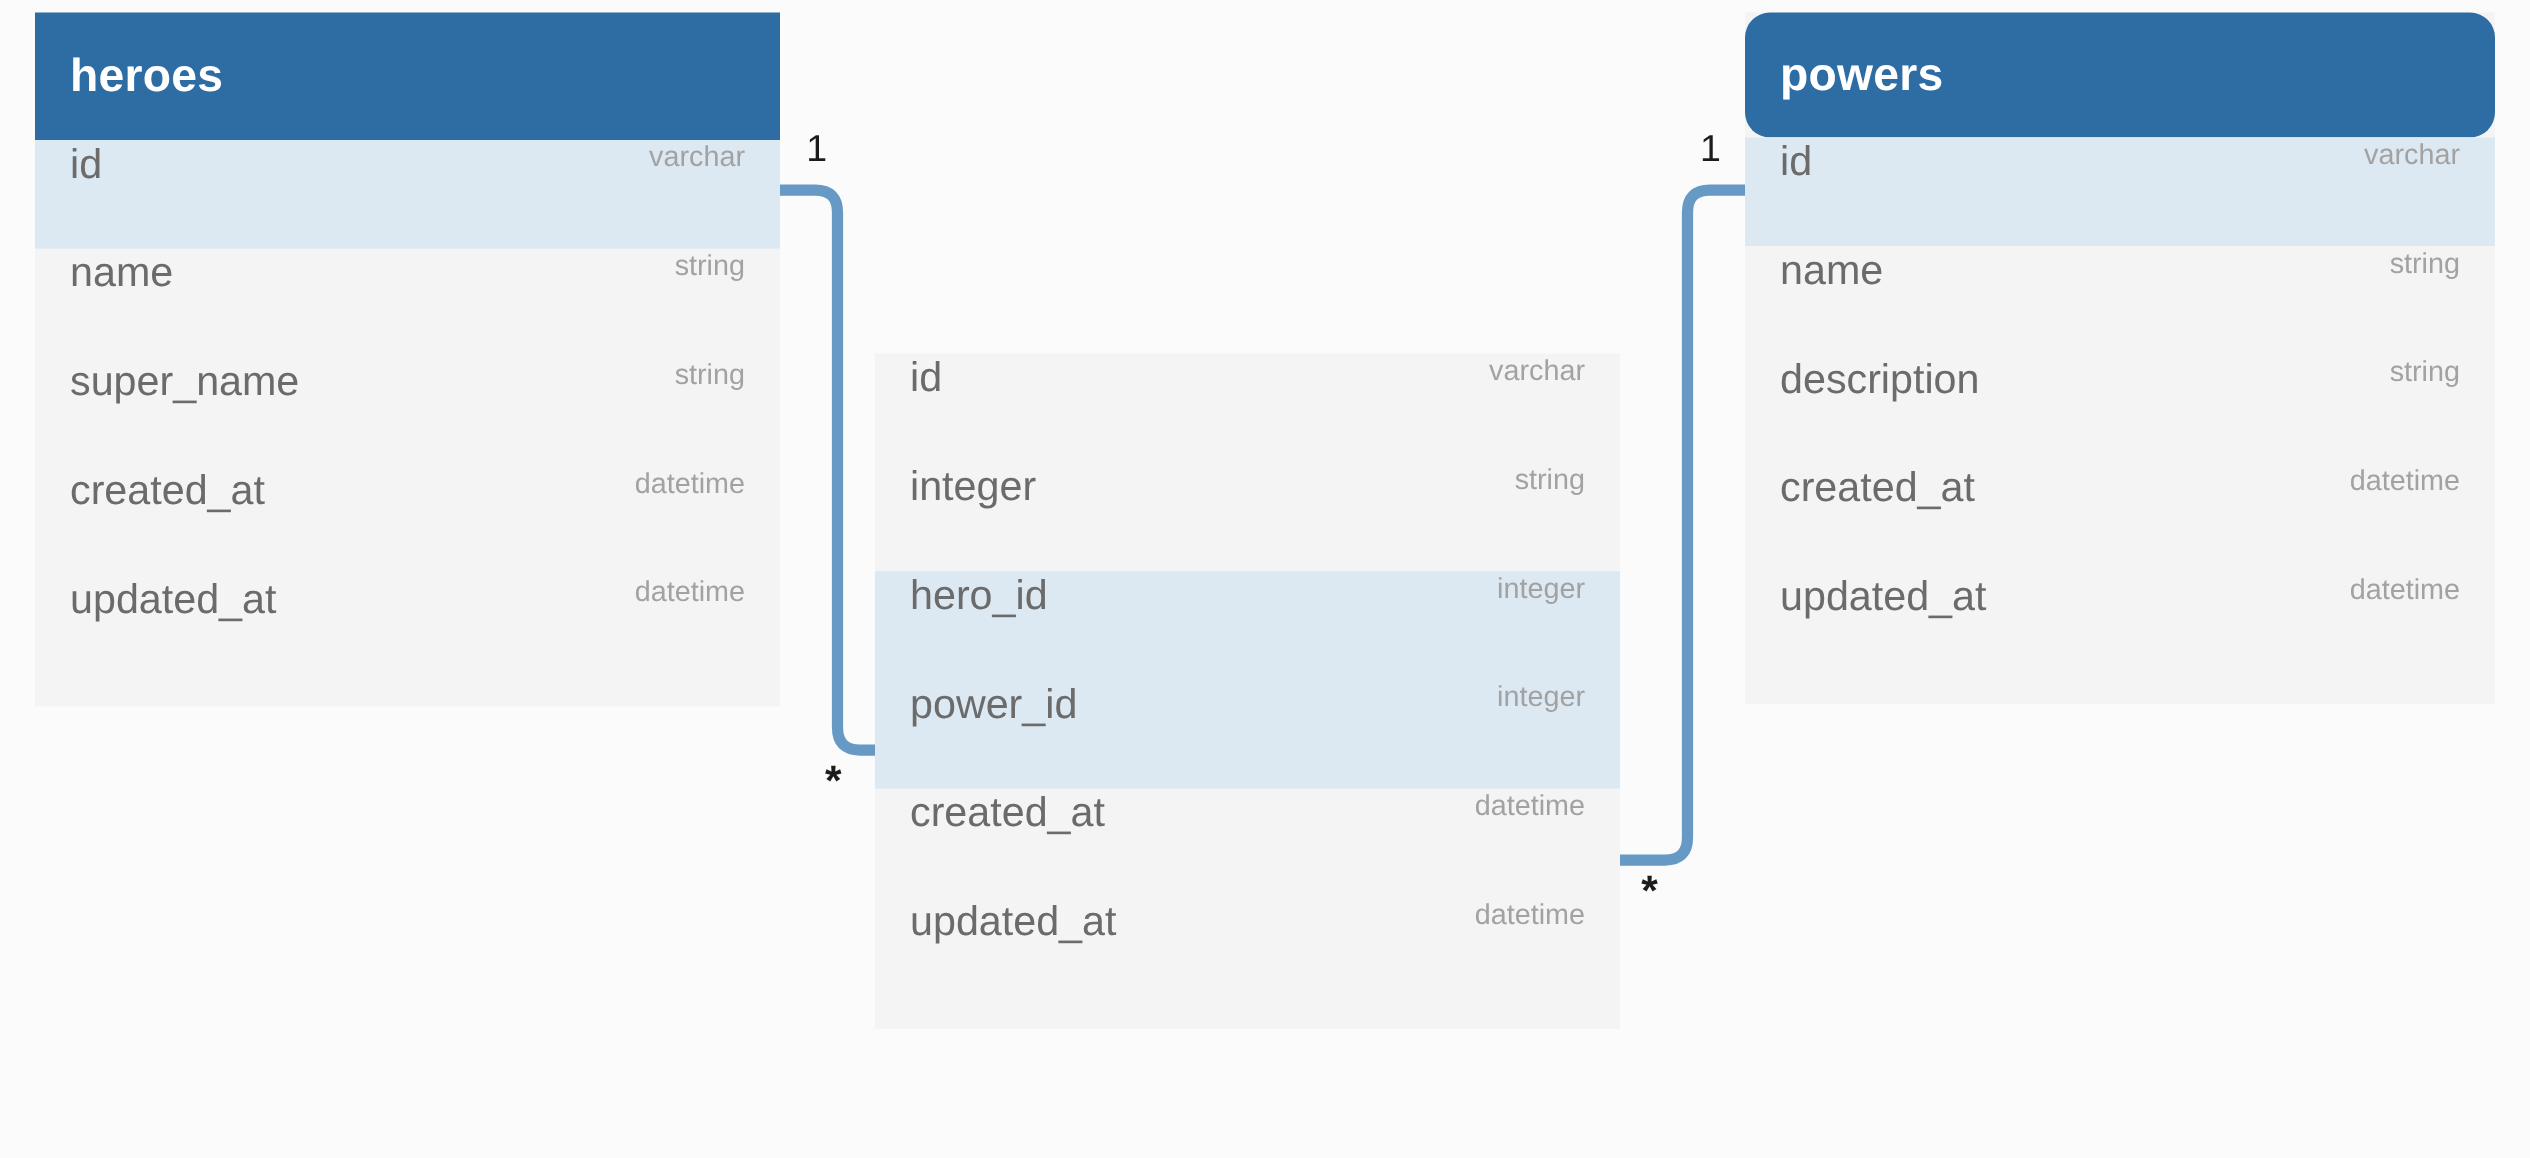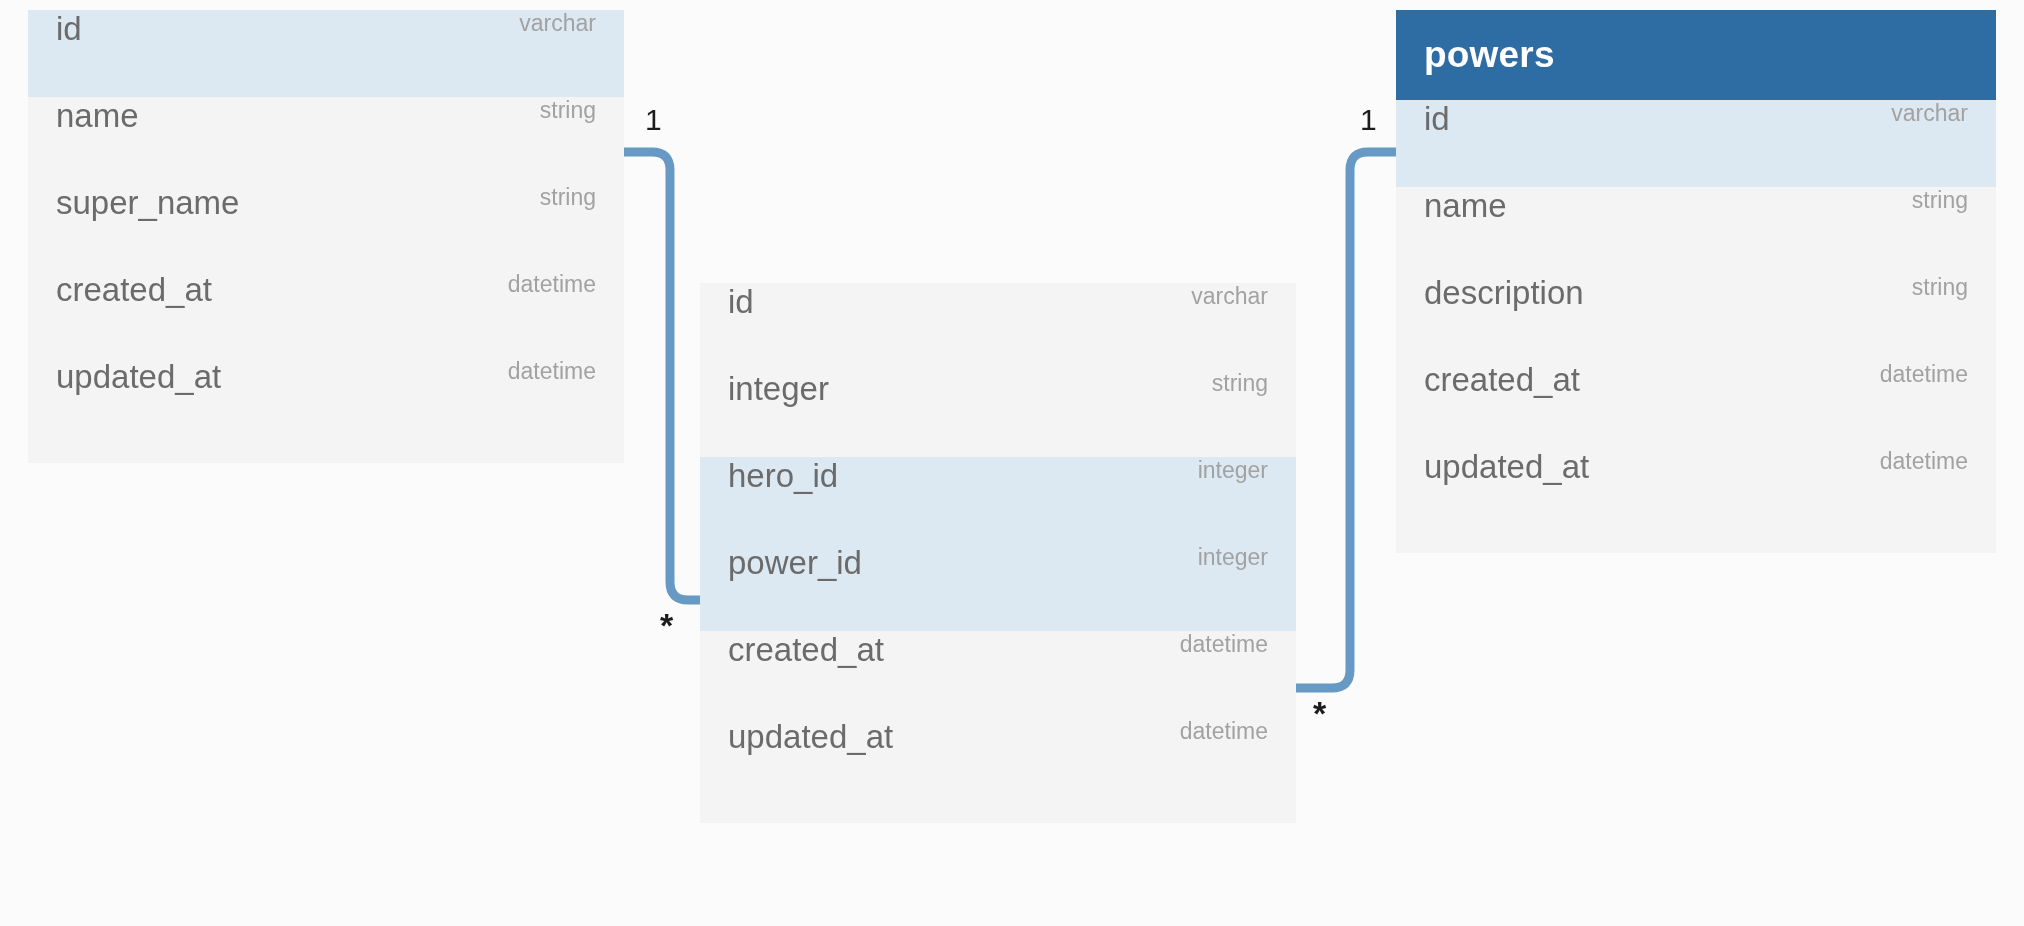--- a/index.html
+++ b/index.html
@@ -104,41 +104,44 @@
   }
 
   
   #table-heroes      { left: 28px;   top: 10px;  width: 596px; }
   #table-heroes .table-header { height: 102px; }
 
   #table-hero_powers { left: 700px;  top: 283px; width: 596px; }
   #table-hero_powers .table-header { height: 102px; }
 
   #table-powers      { left: 1396px; top: 10px;  width: 600px; }
-  #table-powers .table-header { height: 90px; }
+  #table-powers .table-header { height: 100px; border-radius: 20px; }
 </style>
 </head>
 <body>
 
 <div id="canvas">
 
   <svg id="connectors" viewBox="0 0 2024 926" width="2024" height="926">
 
     <path class="conn-path" d="M 624 152 H 652 Q 670 152 670 170 V 582 Q 670 600 688 600 H 700"></path>
 
     <path class="conn-path" d="M 1396 152 H 1368 Q 1350 152 1350 170 V 670 Q 1350 688 1332 688 H 1296"></path>
   </svg>
 
   <div class="card-label" style="left:645px; top:105px;">1</div>
   <div class="card-label star" style="left:660px; top:608px;">*</div>
 
   <div class="card-label" style="left:1360px; top:105px;">1</div>
   <div class="card-label star" style="left:1313px; top:696px;">*</div>
 
   <div class="table" id="table-heroes">
+    <div class="table-header">
+      <span>heroes</span>
+    </div>
     <div class="table-body">
       <div class="row highlight">
         <span class="col-name">id</span>
         <span class="col-type">varchar</span>
       </div>
       <div class="row">
         <span class="col-name">name</span>
         <span class="col-type">string</span>
       </div>
       <div class="row">

